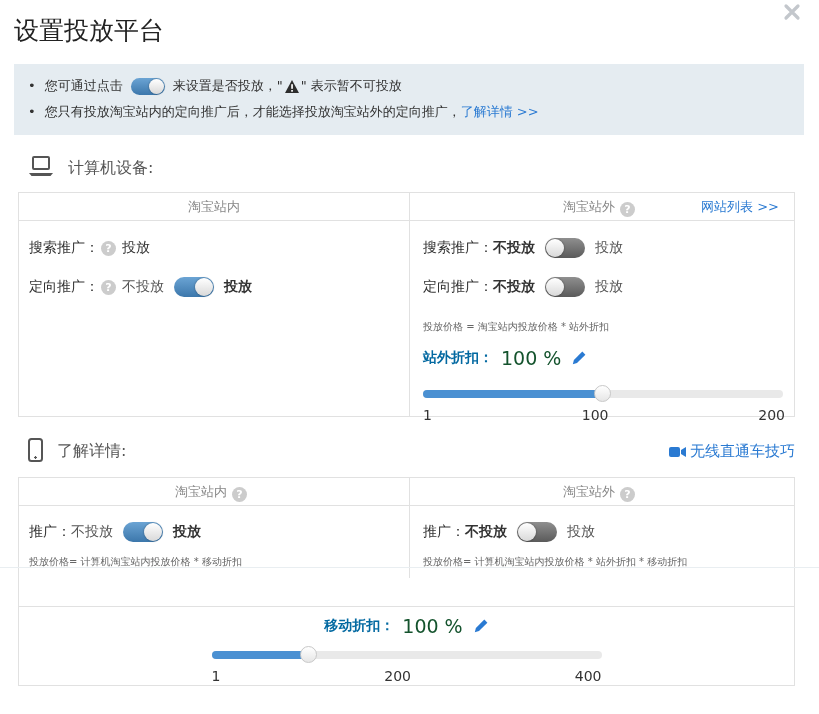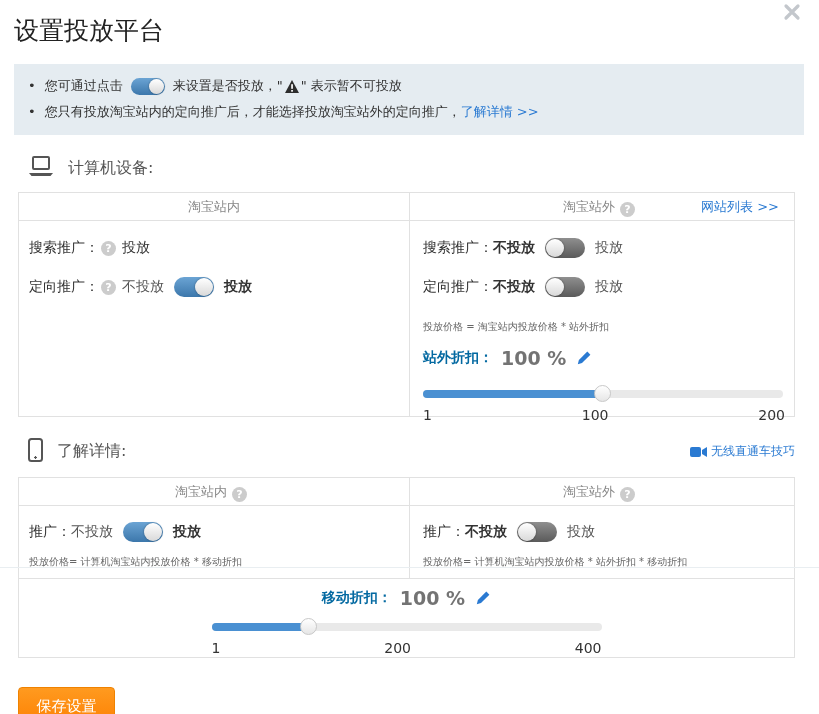--- a/index.html
+++ b/index.html
@@ -16,21 +16,21 @@
   .notice { background:#e5ecf1; margin:17px 15px 0 14px; padding:9px 14px 10px 14px; }
   .notice-line { display:flex; align-items:center; line-height:26px; color:#333; font-size:13px; white-space:nowrap; }
   .notice-line .bullet { color:#333; margin-right:9px; font-size:13px; }
   .warning-wrap { margin:0 2px; display:inline-flex; align-items:center; }
   .link { color:#2a7ad2; text-decoration:none; cursor:pointer; }
 
   
   .section-hdr { display:flex; align-items:center; margin:21px 24px 0 28px; }
   .section-hdr .sec-label { font-size:16px; color:#555; margin-left:14px; }
   .section-hdr .spacer { flex:1; }
-  .tips-link { display:inline-flex; align-items:center; font-size:12px; }
+  .tips-link { display:inline-flex; align-items:center; font-size:15px; }
   .tips-link svg { margin-right:4px; }
 
   
   .ptable { width:777px; margin:12px 0 0 18px; border:1px solid #e1e1e1; background:#fff; }
   .thead { display:flex; height:28px; border-bottom:1px solid #e1e1e1; }
   .th { line-height:27px; text-align:center; color:#888; font-size:13px; position:relative; }
   .th-left { width:391px; border-right:1px solid #e1e1e1; }
   .th-right { flex:1; }
   .site-list { position:absolute; right:15px; top:0; line-height:27px; font-size:13px; }
   .tbody { display:flex; }
@@ -55,21 +55,21 @@
                    background:linear-gradient(180deg,#ffffff 0%,#d9d9d9 100%); box-shadow:0 0 2px rgba(0,0,0,.45); }
   .toggle[data-state="on"]::after  { right:1px; }
   .toggle[data-state="off"]::after { left:1px; }
   .toggle.mini { width:34px; height:17px; margin:0 8px; border-radius:9px; vertical-align:-4px; }
   .toggle.mini::after { width:15px; height:15px; }
 
   .formula { color:#666; font-size:10px; white-space:nowrap; }
 
   .discount-line { display:flex; align-items:center; height:24px; }
   .discount-lbl { color:#0369a1; font-size:14px; font-weight:bold; }
-  .discount-val { color:#737373; font-size:19px; font-weight:bold; margin:0 10px 0 8px; }
+  .discount-val { color:#14532d; font-size:19px; font-weight:normal; margin:0 10px 0 8px; }
   .edit-icon { cursor:pointer; display:inline-flex; }
 
   
   .slider { position:relative; height:8px; border-radius:4px; background:#e9e9e9; cursor:pointer; }
   .slider .fill { position:absolute; left:0; top:0; height:8px; border-radius:4px; background:#4a90d2; }
   .slider .knob { position:absolute; top:-5px; width:17px; height:17px; margin-left:-9px; border-radius:50%;
                   background:linear-gradient(180deg,#ffffff,#e6e6e6); border:1px solid #c8c8c8; cursor:grab; }
   .slider-labels { display:flex; justify-content:space-between; color:#333; font-size:14px; }
 
   
@@ -77,21 +77,21 @@
   .c-row2 { margin-top:17px; }
   .c-formula { margin-top:19px; height:20px; display:flex; align-items:center; }
   .c-discount { margin-top:9px; }
   .c-slider { margin-top:20px; width:360px; }
   .c-slider-labels { margin-top:9px; width:362px; }
 
   
   .m-row1 { margin-top:15px; }
   .m-formula { margin-top:15px; height:20px; display:flex; align-items:center; padding-bottom:12px; }
 
-  .tfoot { border-top:1px solid #e1e1e1; height:79px; }
+  .tfoot { border-top:1px solid #e1e1e1; height:79px;margin-top:28px; }
   .m-discount { justify-content:center; margin-top:7px; }
   .m-slider { width:390px; margin:13px auto 0 auto; }
   .m-slider-labels { width:390px; margin:9px auto 0 auto; }
 
   .save-btn { display:block; margin:29px 0 0 18px; width:97px; height:38px; border:1px solid #ef8200; border-radius:4px;
               background:linear-gradient(180deg,#ff9a1f 0%,#fd8204 100%); color:#fff; font-size:15px;
               font-family:inherit; cursor:pointer; }
 
   .bottom-edge { position:absolute; left:0; right:0; bottom:3px; border-top:1px solid #e9eef1; }
 </style>

